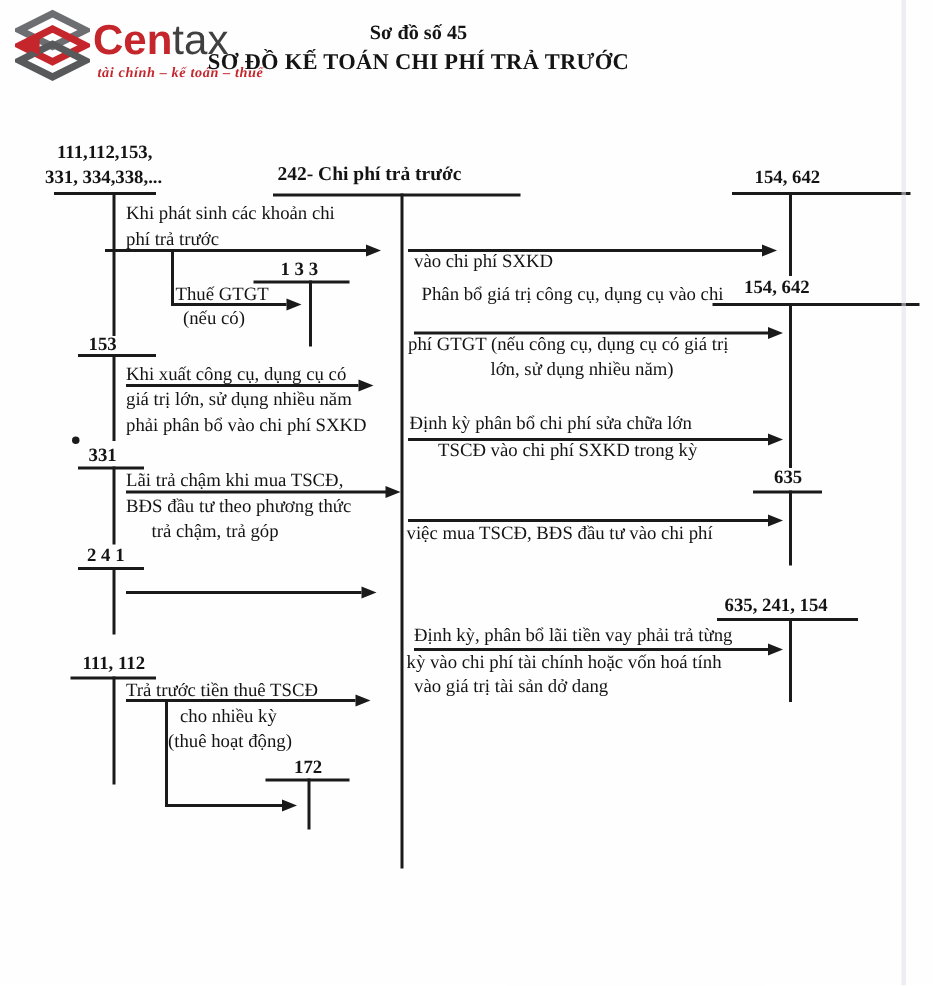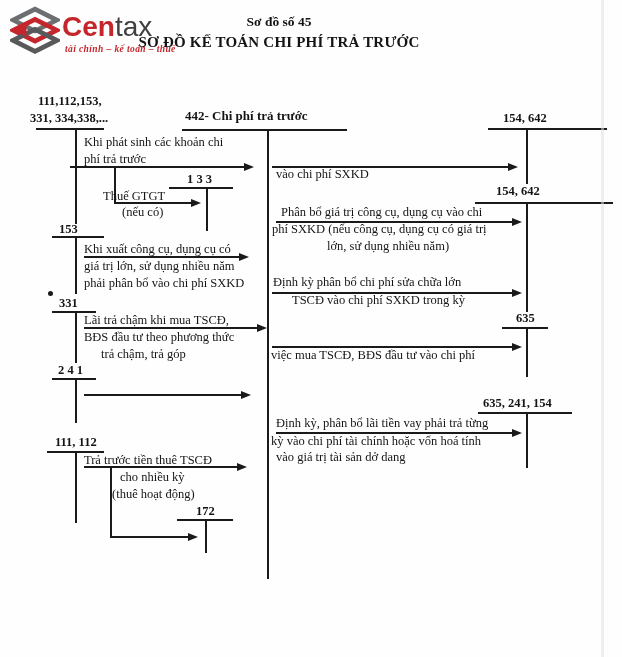--- a/index.html
+++ b/index.html
@@ -44,36 +44,36 @@
       <path d="M32 29 L60 43 L32 57 L4 43 Z" fill="none" stroke="#58595b" stroke-width="6"></path>
       <path d="M4 30 L21 21.5 L21 38.5 Z" fill="#c5262c"></path>
     </svg>
   </div>
   <div class="brand-name"><span class="cen">Cen</span><span class="tax">tax</span></div>
   <div class="brand-tag">tài chính – kế toán – thuế</div>
 
   <div class="subtitle">Sơ đồ số 45</div>
   <div class="title">SƠ ĐỒ KẾ TOÁN CHI PHÍ TRẢ TRƯỚC</div>
 
-  <div class="t b ctitle" style="left:185px;top:109px">442- Chi phí trả trước</div>
+  <div class="t b ctitle" style="left:185px;top:109px">242- Chi phí trả trước</div>
   <div class="hl" style="left:182px;top:129px;width:165px"></div>
   <div class="vl" style="left:267px;top:129px;height:450px"></div>
 
   <div class="t b" style="left:38px;top:94px">111,112,153,</div>
   <div class="t b" style="left:30px;top:111px">331, 334,338,...</div>
   <div class="hl" style="left:36px;top:128px;width:68px"></div>
   <div class="vl" style="left:75px;top:128px;height:96px"></div>
 
   <div class="t" style="left:84px;top:135px">Khi phát sinh các khoản chi</div>
   <div class="t" style="left:84px;top:152px">phí trả trước</div>
   <div class="hl" style="left:70px;top:166px;width:174px"></div>
   <div class="ah" style="left:244px;top:162.5px"></div>
 
   <div class="vl" style="left:114px;top:166px;height:38px"></div>
-  <div class="t" style="left:103px;top:189px">Thuế GTGT</div>
+  <div class="t" style="left:117px;top:189px">Thuế GTGT</div>
   <div class="t" style="left:122px;top:205px">(nếu có)</div>
   <div class="hl" style="left:114px;top:202px;width:77px"></div>
   <div class="ah" style="left:191px;top:198.5px"></div>
 
   <div class="t b" style="left:187px;top:172px">1 3 3</div>
   <div class="hl" style="left:169px;top:187px;width:64px"></div>
   <div class="vl" style="left:206px;top:187px;height:44px"></div>
 
   <div class="t b" style="left:59px;top:222px">153</div>
   <div class="hl" style="left:52px;top:236px;width:52px"></div>
@@ -120,22 +120,22 @@
   <div class="t b" style="left:503px;top:111px">154, 642</div>
   <div class="hl" style="left:488px;top:128px;width:119px"></div>
   <div class="vl" style="left:526px;top:128px;height:56px"></div>
   <div class="t" style="left:276px;top:167px">vào chi phí SXKD</div>
   <div class="hl" style="left:272px;top:166px;width:236px"></div>
   <div class="ah" style="left:508px;top:162.5px"></div>
 
   <div class="t b" style="left:496px;top:184px">154, 642</div>
   <div class="hl" style="left:475px;top:202px;width:138px"></div>
   <div class="vl" style="left:526px;top:202px;height:110px"></div>
-  <div class="t" style="left:281px;top:205px">Phân bổ giá trị công cụ, dụng cụ vào chi</div>
-  <div class="t" style="left:272px;top:222px">phí SXKD (nếu công cụ, dụng cụ có giá trị</div>
+  <div class="t" style="left:281px;top:189px">Phân bổ giá trị công cụ, dụng cụ vào chi</div>
+  <div class="t" style="left:272px;top:222px">phí GTGT (nếu công cụ, dụng cụ có giá trị</div>
   <div class="t" style="left:327px;top:239px">lớn, sử dụng nhiều năm)</div>
   <div class="hl" style="left:276px;top:221px;width:236px"></div>
   <div class="ah" style="left:512px;top:217.5px"></div>
 
   <div class="t" style="left:273px;top:275px">Định kỳ phân bổ chi phí sửa chữa lớn</div>
   <div class="t" style="left:292px;top:293px">TSCĐ vào chi phí SXKD trong kỳ</div>
   <div class="hl" style="left:272px;top:292px;width:240px"></div>
   <div class="ah" style="left:512px;top:288.5px"></div>
 
   <div class="t b" style="left:516px;top:311px">635</div>

